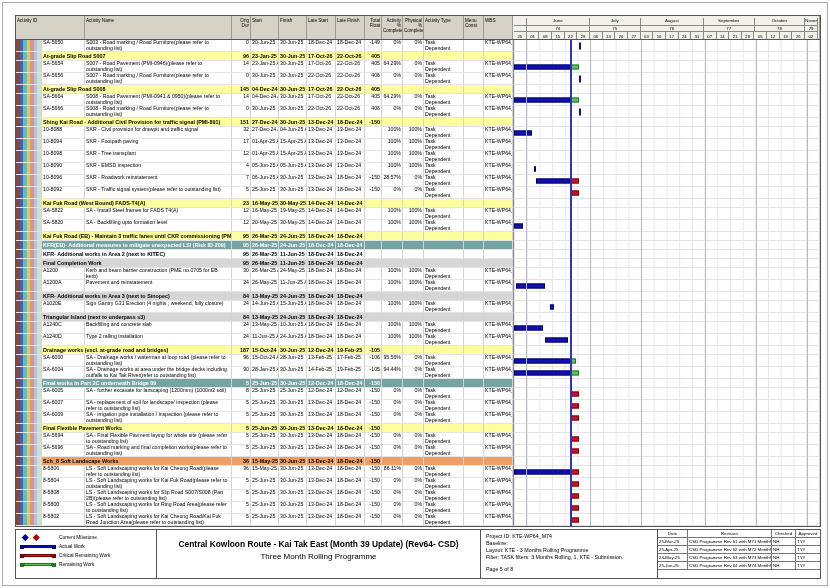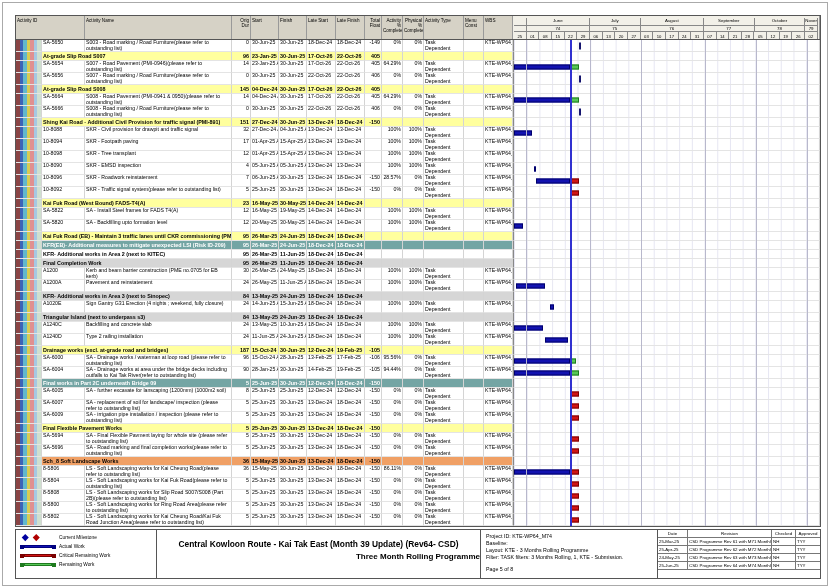--- a/index.html
+++ b/index.html
@@ -53,21 +53,21 @@
   .fbox + .fbox { margin-left:-1px; }
   .legend-box { width:142px; padding:3px 4px; }
   .legend-item { display:flex; align-items:center; height:9px; }
   .legend-glyph { width:36px; display:flex; align-items:center; }
   .legend-label { font-size:4.8px; padding-left:3px; }
   .lsq { width:4px; height:4px; }
   .lbar { height:3.5px; flex:1; }
   .ldia { width:4.5px; height:4.5px; transform:rotate(45deg); margin:0 3px; }
   .title-box { flex:1; text-align:center; padding-top:9px; }
   .title1 { font-size:8.4px; font-weight:bold; }
-  .title2 { font-size:8px; font-weight:bold; margin-top:3px;text-align:right; }
+  .title2 { font-size:8px; font-weight:normal; margin-top:3px; }
   .info-box { width:178px; padding:3px 5px; font-size:5.3px; line-height:7px; }
   .info-page { margin-top:5px; }
   .rev-box { width:164px; font-size:4.4px; }
   .rev-row { display:flex; border-bottom:1px solid #777; }
   .rev-cell { border-right:1px solid #777; padding:0 1px; overflow:hidden; white-space:nowrap; height:7px; line-height:7px; }
   .rv-date{width:30px} .rv-rev{width:84px} .rv-chk{width:24px} .rv-app{width:24px; border-right:none}
   .rev-row.head .rev-cell{ text-align:center; }
 </style>
 </head>
 <body>

